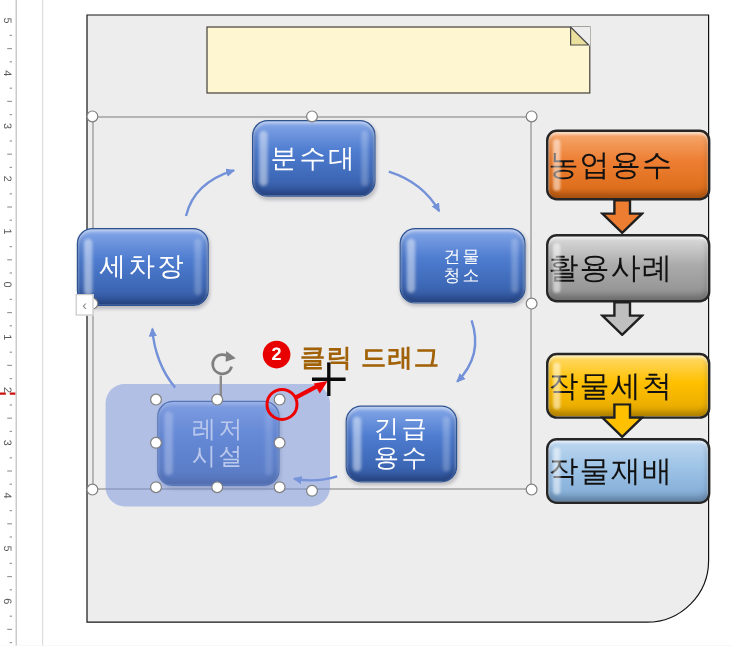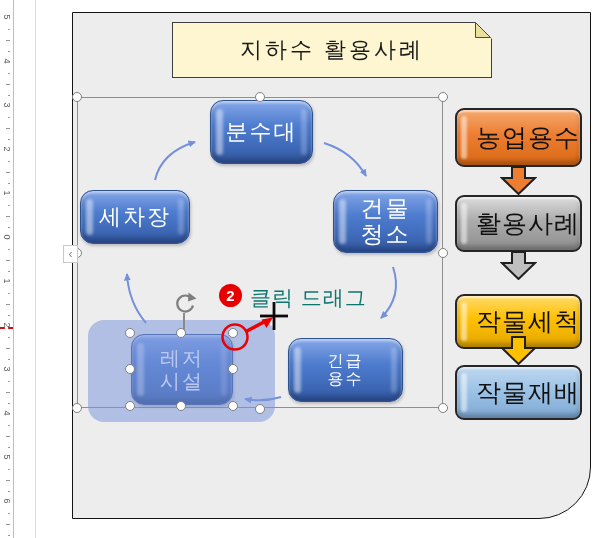--- a/index.html
+++ b/index.html
@@ -37,28 +37,28 @@
         background:linear-gradient(180deg,#84a7e8 0%,#4e7ccf 40%,#3e69b8 75%,#34589e 100%);
         box-shadow:inset 0 2px 3px rgba(255,255,255,.55),inset 0 -4px 6px rgba(10,25,70,.38),
                    1px 2px 3px rgba(40,40,60,.25);
         display:flex;flex-direction:column;align-items:center;justify-content:center;
         color:#fff;font-size:22px;letter-spacing:2px;line-height:1.12;text-align:center}
   .cbox::before{content:"";position:absolute;left:5px;top:8px;bottom:8px;width:7px;border-radius:6px;
         background:rgba(255,255,255,.45);filter:blur(1.5px)}
   .cbox::after{content:"";position:absolute;right:5px;top:8px;bottom:8px;width:6px;border-radius:6px;
         background:rgba(255,255,255,.22);filter:blur(1.5px)}
   .b-fountain{left:210px;top:100px;width:103px;height:64px}
-  .b-carwash{left:80px;top:190px;width:110px;height:54px}
-  .b-building{left:333px;top:190px;width:105px;height:63px;font-size:23px}
-  .b-emergency{left:288px;top:338px;width:115px;height:64px;font-size:16px}
+  .b-carwash{left:64px;top:190px;width:110px;height:65px}
+  .b-building{left:333px;top:190px;width:105px;height:63px;font-size:14px}
+  .b-emergency{left:288px;top:338px;width:93px;height:64px;font-size:21px}
   .b-leisure{left:131px;top:334px;width:102px;height:71px;font-size:20px}
 
   
-  .fbox{position:absolute;left:455px;width:127px;z-index:5;border-radius:9px;border:2px solid #262626;
-        box-sizing:border-box;display:flex;align-items:center;justify-content:flex-end;
+  .fbox{position:absolute;left:455px;width:137px;z-index:5;border-radius:9px;border:2px solid #262626;
+        box-sizing:border-box;display:flex;align-items:center;justify-content:flex-start;
         font-size:25px;color:#111;letter-spacing:1px;
         box-shadow:inset 0 2px 2px rgba(255,255,255,.6),inset 0 -4px 5px rgba(0,0,0,.25)}
   .fbox::before{content:"";position:absolute;left:4px;top:6px;bottom:6px;width:6px;border-radius:5px;
         background:rgba(255,255,255,.5);filter:blur(1px)}
   .f-orange{top:108px;height:59px;background:linear-gradient(180deg,#f6a96f 0%,#ed7d31 45%,#d96a15 100%)}
   .f-gray{top:195px;height:57px;background:linear-gradient(180deg,#dcdcdc 0%,#ababab 45%,#8f8f8f 100%)}
   .f-yellow{top:294px;height:55px;background:linear-gradient(180deg,#ffda6b 0%,#ffc000 45%,#e3a700 100%)}
   .f-blue{top:365px;height:55px;background:linear-gradient(180deg,#bed7f0 0%,#9dc3e6 45%,#7fa9d4 100%)}
   .farrow{position:absolute;left:500px;z-index:5}
   .fa1{top:166px}.fa2{top:251px}.fa3{top:336px}
@@ -67,21 +67,21 @@
   .overlay{position:absolute;left:88px;top:320px;width:187px;height:102px;border-radius:16px;
            background:rgba(122,150,221,.52);z-index:6}
   .handle{position:absolute;width:10px;height:10px;border-radius:50%;background:#fff;
           border:1.5px solid #7f7f7f;box-sizing:border-box;z-index:7}
   .rot-stem{position:absolute;left:183px;top:313px;width:2px;height:21px;background:#8a8a8a;z-index:7}
   .rot-icon{position:absolute;left:172px;top:291px;z-index:7}
 
   
   .badge{position:absolute;left:219px;top:284px;width:23px;height:23px;border-radius:50%;background:#e80000;
          color:#fff;font-weight:bold;font-size:15px;display:flex;align-items:center;justify-content:center;z-index:8}
-  .ann-label{position:absolute;left:250px;top:284px;font-size:21px;font-weight:normal;color:#0f766e;
+  .ann-label{position:absolute;left:250px;top:284px;font-size:21px;font-weight:bold;color:#a16207;
              letter-spacing:1px;z-index:8}
 
   .collapse-btn{position:absolute;left:63px;top:245px;width:15px;height:18px;background:#fff;
                 border:1px solid #c9c9c9;color:#8a8a8a;font-size:12px;line-height:16px;text-align:center;
                 z-index:9;box-sizing:border-box;cursor:pointer}
 </style>
 </head>
 <body>
 
 <div class="ruler" id="ruler">
@@ -133,21 +133,20 @@
     <span class="rnum" style="top: 496px;">6</span>
     <i class="rtick" style="top: 513px; width: 2px;"></i>
     <i class="rtick" style="top: 524px; width: 4px;"></i>
     <i class="rtick" style="top: 535px; width: 2px;"></i>
   </div>
 <div class="vline35"></div>
 
 <div class="slide"></div>
 
 <div class="title-box">
-  <span>지하수 활용사례</span>
   <svg class="fold" width="17" height="17">
     <path d="M0,0 L17,0 L17,17 Z" fill="#ededee"></path>
     <path d="M0.5,0.5 L15.5,15.5 L0.5,15.5 Z" fill="#eadf9c" stroke="#4a4a4a" stroke-width="1"></path>
   </svg>
 </div>
 
 <div class="group-rect"></div>
 
 <svg class="layer arrows-layer" width="610" height="538">
   <defs>

